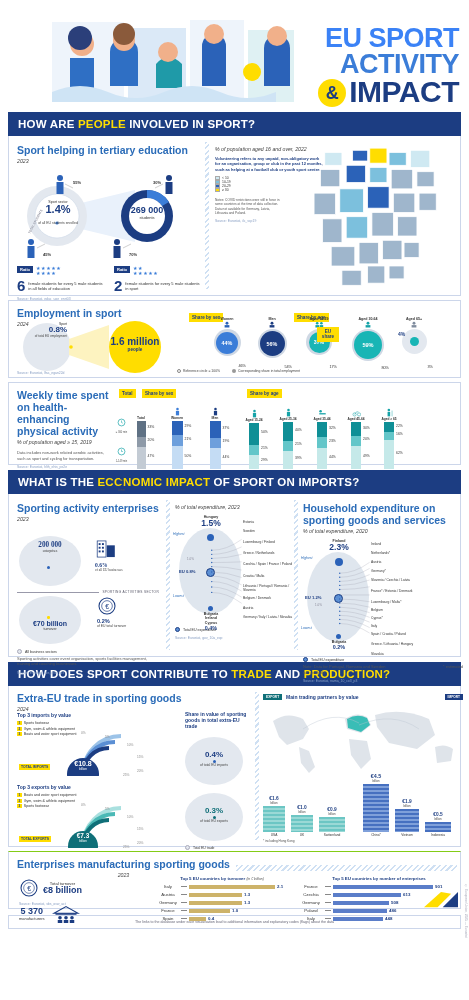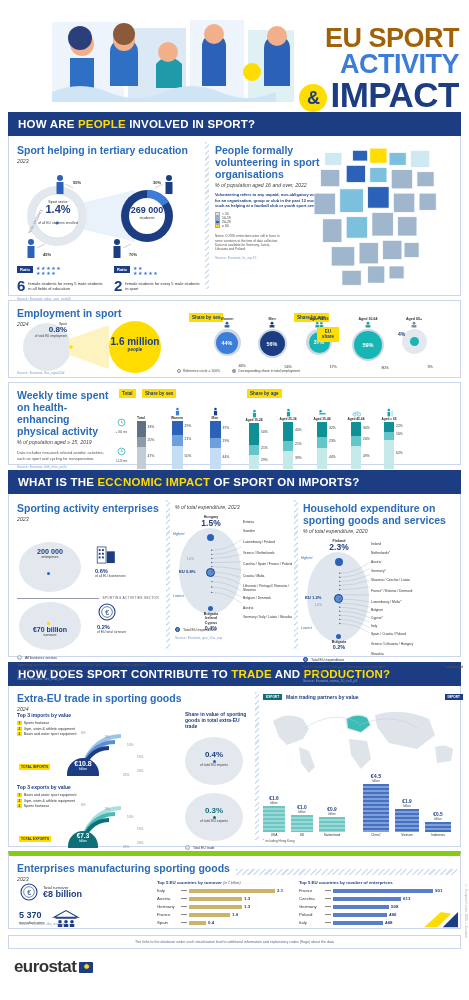--- a/index.html
+++ b/index.html
@@ -6,23 +6,23 @@
   body {
     width:469px; height:1000px; background:#ffffff;
     font-family:"Liberation Sans", sans-serif; overflow:hidden;
   }
   .page { position:relative; width:469px; height:1000px; background:#fff; }
 
   
   .hero { position:relative; height:112px; background:#fff; overflow:hidden; }
   .hero-art { position:absolute; left:52px; top:18px; width:250px; height:88px; }
   .hero-title { position:absolute; right:10px; top:26px; text-align:right; line-height:0.96; }
-  .t1 { font-size:27px; font-weight:bold; color:#a16207; letter-spacing:-0.5px; }
+  .t1 { font-size:27px; font-weight:bold; color:#3b82f6; letter-spacing:-0.5px; }
   .t2 { font-size:27px; font-weight:bold; color:#3b7dd8; letter-spacing:-0.5px; }
-  .t3 { font-size:35px; font-weight:bold; color:#1c3d82; letter-spacing:-0.5px; }
+  .t3 { font-size:30px; font-weight:bold; color:#1c3d82; letter-spacing:-0.5px; }
   .amp { display:inline-block; width:28px; height:28px; border-radius:50%;
          background:#ffdd00; color:#1c3d82; font-size:18px; font-weight:bold;
          text-align:center; line-height:28px; vertical-align:3px; margin-right:3px;}
 
   
   .band { margin:0 8px; background:#1c3d82; color:#fff; font-weight:bold;
           font-size:11.5px; letter-spacing:0.2px; padding:6px 10px; }
   .band .hl { color:#ffdd00; }
   .section { margin:0 8px; border:1px solid #ccd6ea; border-top:none;
              background:#fff; position:relative; }
@@ -167,21 +167,20 @@
           <div style="display:flex;align-items:center;gap:3px;margin-top:2px;">
             <span style="font-size:15px;font-weight:bold;color:#1c3d82;line-height:1;">2</span>
             <span style="font-size:4px;color:#333;line-height:1.25;">female students for every 5 male students in sport</span>
           </div>
         </div>
       </div>
       <div class="src">Source: Eurostat, educ_uoe_enrt03</div>
     </div>
 
     <div style="position:absolute;left:206px;top:8px;width:248px;height:146px;overflow:hidden;">
-      <div class="panel-title" style="width:128px;">People formally volunteering in sport organisations</div>
       <div class="panel-sub">% of population aged 16 and over, 2022</div>
       <div class="note" style="width:108px;margin-top:4px;font-weight:bold;color:#1c3d82;">Volunteering refers to any unpaid, non-obligatory work for an organisation, group or club in the past 12 months, such as helping at a football club or youth sport centre.</div>
 
       <div style="margin-top:4px;">
         <div style="display:flex;align-items:center;gap:2px;">
             <span style="width:5px;height:4px;background:#cfe9f2;display:inline-block;border:0.4px solid #aaa;"></span>
             <span style="font-size:3.4px;color:#333;">&lt; 10</span>
           </div>
         <div style="display:flex;align-items:center;gap:2px;">
             <span style="width:5px;height:4px;background:#7cc0dd;display:inline-block;border:0.4px solid #aaa;"></span>
@@ -520,21 +519,21 @@
   </div>
 
   <div class="section" style="height:163px;">
     <div class="vdiv" style="left:157px;"></div>
     <div class="vdiv" style="left:285px;"></div>
 
     <div style="position:absolute;left:8px;top:8px;width:142px;">
       <div class="panel-title">Sporting activity enterprises</div>
       <div class="panel-sub">2023</div>
 
-      <div style="position:relative;height:52px;margin-top:20px;">
+      <div style="position:relative;height:52px;margin-top:14px;font-family:Liberation Serif, serif;">
         <div style="position:absolute;left:2px;top:0;width:62px;height:50px;border-radius:50%;background:#e3e8ef;"></div>
         <div style="position:absolute;left:10px;top:6px;width:46px;text-align:center;">
           <div style="font-size:7.2px;font-weight:bold;color:#1c3d82;line-height:1;">200 000</div>
           <div style="font-size:3.4px;color:#333;">enterprises</div>
         </div>
         <div style="position:absolute;left:30px;top:30px;width:3px;height:3px;border-radius:50%;background:#2b62b8;"></div>
         <svg viewBox="0 0 30 30" style="position:absolute;left:78px;top:2px;width:22px;height:22px;">
           <rect x="3" y="4" width="12" height="22" fill="#fff" stroke="#1c3d82" stroke-width="1"></rect>
           <rect x="16" y="10" width="11" height="16" fill="#1c3d82"></rect>
           <g fill="#1c3d82">
@@ -922,21 +921,21 @@
             <div style="font-size:2.8px;color:#444;">billion</div>
             <div style="height:10px;background:repeating-linear-gradient(#4670c0 0 2px,#7fa0da 2px 4px);margin-top:1px;"></div>
             <div style="font-size:3.2px;color:#333;margin-top:1px;">Indonesia</div>
           </div>
         </div>
       </div>
       <div class="note" style="margin-top:2px;font-size:3.2px;">* including Hong Kong</div>
     </div>
   </div>
 
-  <div class="section" style="height:78px;border-top:5px solid #84cc16;margin-top:4px;">
+  <div class="section" style="height:58px;border-top:1px solid #84cc16;margin-top:4px;text-align:center;">
     <div style="position:absolute;left:8px;top:6px;display:flex;align-items:center;gap:6px;width:440px;">
       <div>
         <div class="panel-title">Enterprises manufacturing sporting goods</div>
         <div class="panel-sub">2023</div>
       </div>
       <div style="flex:1;height:6px;background:repeating-linear-gradient(135deg,#cfe0f3 0 1.5px,#fff 1.5px 4px);"></div>
     </div>
 
     <div style="position:absolute;left:10px;top:26px;display:flex;align-items:center;gap:4px;">
       <svg viewBox="0 0 30 30" style="width:20px;height:20px;">
@@ -1044,19 +1043,15 @@
 
     <svg viewBox="0 0 40 22" style="position:absolute;right:2px;bottom:0;width:34px;height:20px;">
       <path d="M0 22 L22 22 L40 4 L40 22 Z" fill="#1c3d82"></path>
       <path d="M0 22 L16 22 L32 6 L20 4 Z" fill="#ffdd00"></path>
     </svg>
   </div>
 
   <div class="footbar">
     <span>The links to the database under each visualisation lead to additional information and explanatory codes (flags) about the data</span>
   </div>
-  <div class="eurostat">
-    <span>eurostat</span>
-    <span class="euflag">✹</span>
-  </div>
   <div class="vert-credit">© European Union, 2025 — Eurostat</div>
 
 </div>
 
 </body></html>

